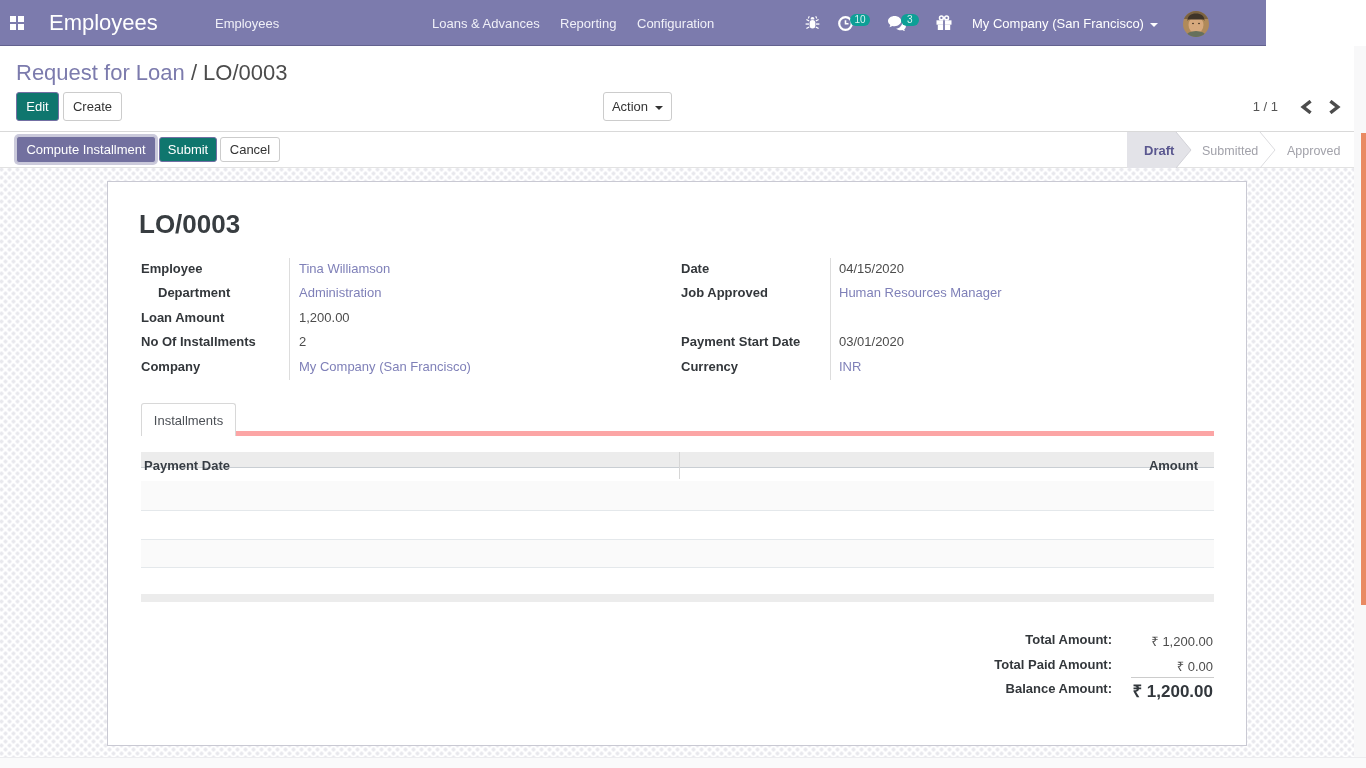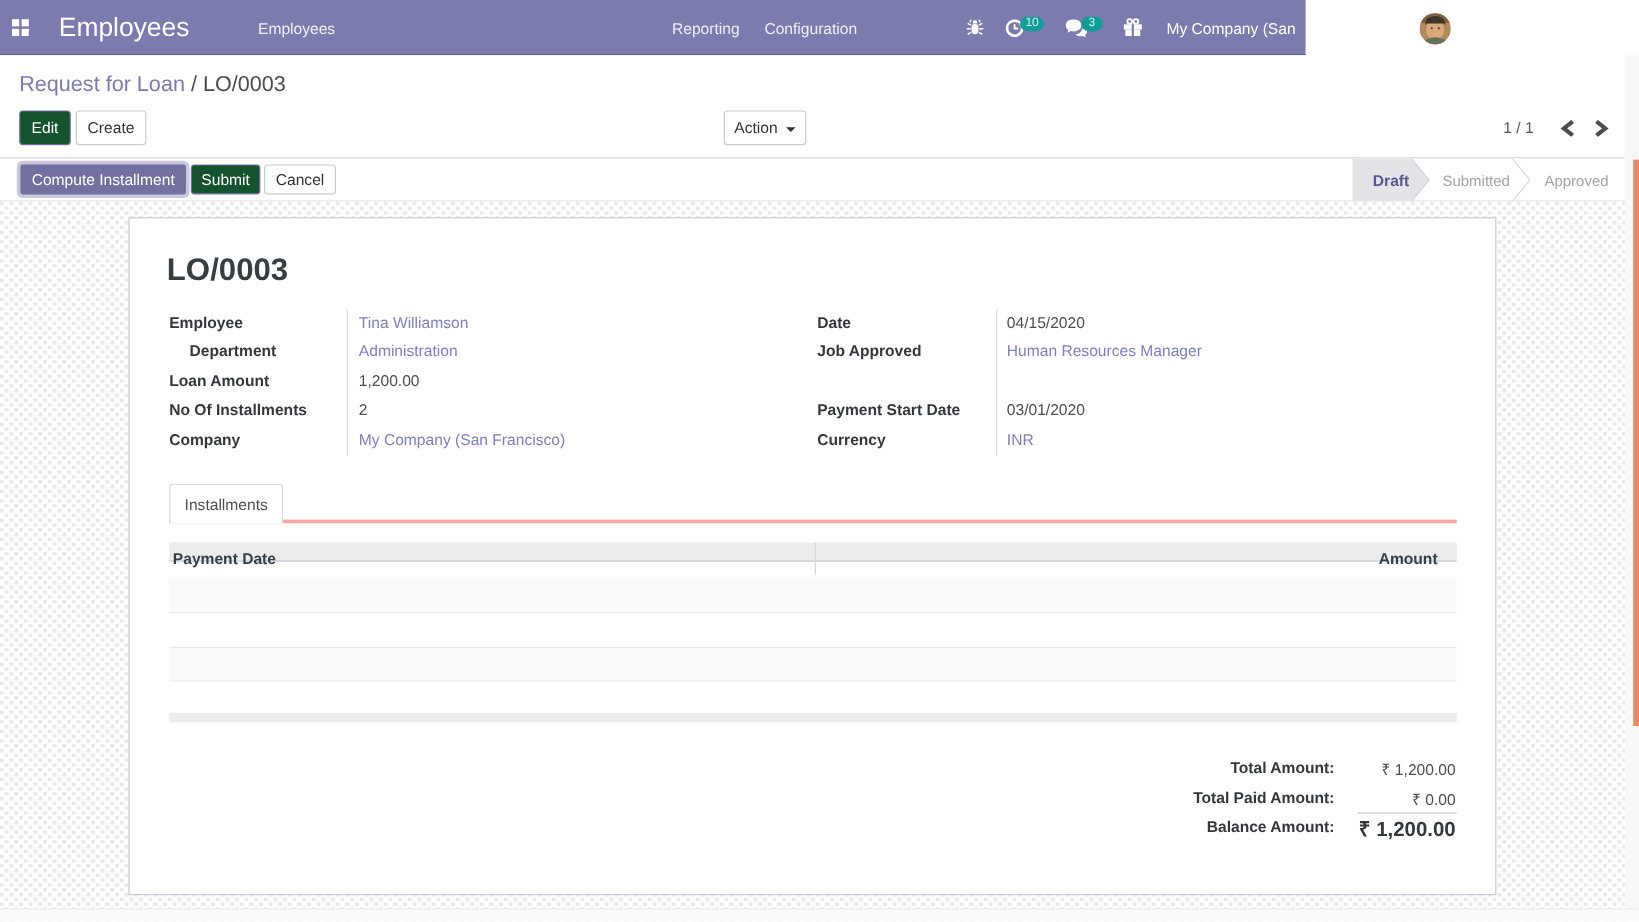--- a/index.html
+++ b/index.html
@@ -1,34 +1,34 @@
 <!DOCTYPE html>
 <html><head>
 <meta charset="utf-8">
 <style>
 * { margin:0; padding:0; box-sizing:border-box; }
 html,body { width:1366px; height:768px; overflow:hidden; font-family:"Liberation Sans", sans-serif; background:#fff; }
 .abs { position:absolute; }
 
 
-#navbar { position:absolute; left:0; top:0; width:1088px; height:46px; background:#7c7bad; border-bottom:1px solid #63628f; }
+#navbar { position:absolute; left:0; top:0; width:1266px; height:46px; background:#7c7bad; border-bottom:1px solid #63628f; }
 #appsicon { position:absolute; left:10px; top:16px; width:14px; height:14px; }
 #appsicon div { position:absolute; width:6px; height:6px; background:#fff; }
 #brand { position:absolute; left:49px; top:9px; color:#fff; font-size:22px; line-height:28px; }
 .topmenu { position:absolute; top:0; height:46px; line-height:48px; color:#f0f0f8; font-size:13px; }
 .navtxt { position:absolute; top:0; height:46px; line-height:48px; color:#fff; font-size:13px; }
 .caret { display:inline-block; width:0; height:0; border-left:4px solid transparent; border-right:4px solid transparent; border-top:4px solid #fff; vertical-align:middle; margin-left:6px; }
 .badge { position:absolute; background:#0d9f96; color:#d7f3f0; font-size:10px; border-radius:7px; padding:0 4.5px; height:12px; line-height:12px; }
 
 
 #cpanel { position:absolute; left:0; top:46px; width:1360px; height:122px; background:#fff; }
-#breadcrumb { position:absolute; left:16px; top:14px; font-size:18px; color:#4c4c4c; }
+#breadcrumb { position:absolute; left:16px; top:14px; font-size:22px; color:#4c4c4c; }
 #breadcrumb a { color:#7c7bad; text-decoration:none; }
 .btn { position:absolute; font-size:13px; text-align:center; border-radius:3px; border:1px solid transparent; font-family:"Liberation Sans",sans-serif; }
-.btn-primary { background:#14532d; border-color:#736fa3; color:#fff; }
+.btn-primary { background:#0f766e; border-color:#736fa3; color:#fff; }
 .btn-white { background:#fff; border-color:#ccc; color:#333; }
 #pager { position:absolute; top:53px; right:82px; font-size:13px; color:#555; }
 
 
 #statusbar { position:absolute; left:0; top:131px; width:1360px; height:37px; background:#fff; border-top:1px solid #d9d9d9; border-bottom:1px solid #e2e2e2; }
 
 
 #content { position:absolute; left:0; top:168px; width:1360px; height:600px;
   background-color:#fff;
   background-image:
@@ -39,21 +39,21 @@
 }
 #sheet { position:absolute; left:107px; top:13px; width:1140px; height:565px; background:#fff; border:1px solid #c9c9d3; }
 #title { position:absolute; left:31px; top:27px; font-size:26px; font-weight:bold; color:#383d41; }
 
 .flabel { position:absolute; font-size:13px; font-weight:bold; color:#33373b; }
 .fval { position:absolute; font-size:13px; color:#4c4c4c; }
 .fval a { color:#7f80b8; text-decoration:none; }
 .vsep { position:absolute; width:1px; background:#ddd; }
 
 
-#tabbar { position:absolute; left:33px; top:221px; width:1073px; height:33px; border-bottom:3px solid #fca5a5; }
+#tabbar { position:absolute; left:33px; top:221px; width:1073px; height:33px; border-bottom:5px solid #fca5a5; }
 #tab1 { position:absolute; left:0; top:0; width:95px; height:33px; background:#fff; border:1px solid #d8d8d8; border-bottom:none; border-radius:3px 3px 0 0; text-align:center; line-height:33px; font-size:13px; color:#4c5056; }
 
 
 #table { position:absolute; left:33px; top:270px; width:1073px; }
 #thead { position:absolute; left:0; top:0; width:1073px; height:16px; background:#ececec; border-bottom:1px solid #c9ced3; }
 #thead .h { font-weight:bold; font-size:13px; color:#383e45; line-height:27px; }
 .trow { position:absolute; left:0; width:1073px; height:28px; border-bottom:1px solid #e4e8eb; }
 #tfoot { position:absolute; left:0; top:142px; width:1073px; height:8px; background:#ececec; }
 
 
@@ -69,20 +69,21 @@
 
 <div id="navbar">
   <div id="appsicon">
     <div style="left:0;top:0"></div>
       <div style="left:8px;top:0"></div>
     <div style="left:0;top:8px"></div>
       <div style="left:8px;top:8px"></div>
   </div>
   <div id="brand">Employees</div>
   <div class="topmenu" style="left:215px">Employees</div>
+  <div class="topmenu" style="left:432px">Loans &amp; Advances</div>
   <div class="topmenu" style="left:560px">Reporting</div>
   <div class="topmenu" style="left:637px">Configuration</div>
 
   <svg class="abs" style="left:805px;top:16px" width="15" height="15" viewBox="0 0 15 15">
     <g fill="#fff" stroke="none">
       <path d="M5.6 2.8 a1.9 1.9 0 0 1 3.8 0 l-0.2 0.8 h-3.4 z"></path>
       <rect x="4.6" y="3.9" width="5.8" height="8.6" rx="2.9"></rect>
       <rect x="0.6" y="7.4" width="3.4" height="1.3"></rect>
       <rect x="11" y="7.4" width="3.4" height="1.3"></rect>
       <rect x="1.2" y="3.6" width="3.2" height="1.2" transform="rotate(30 2.8 4.2)"></rect>

